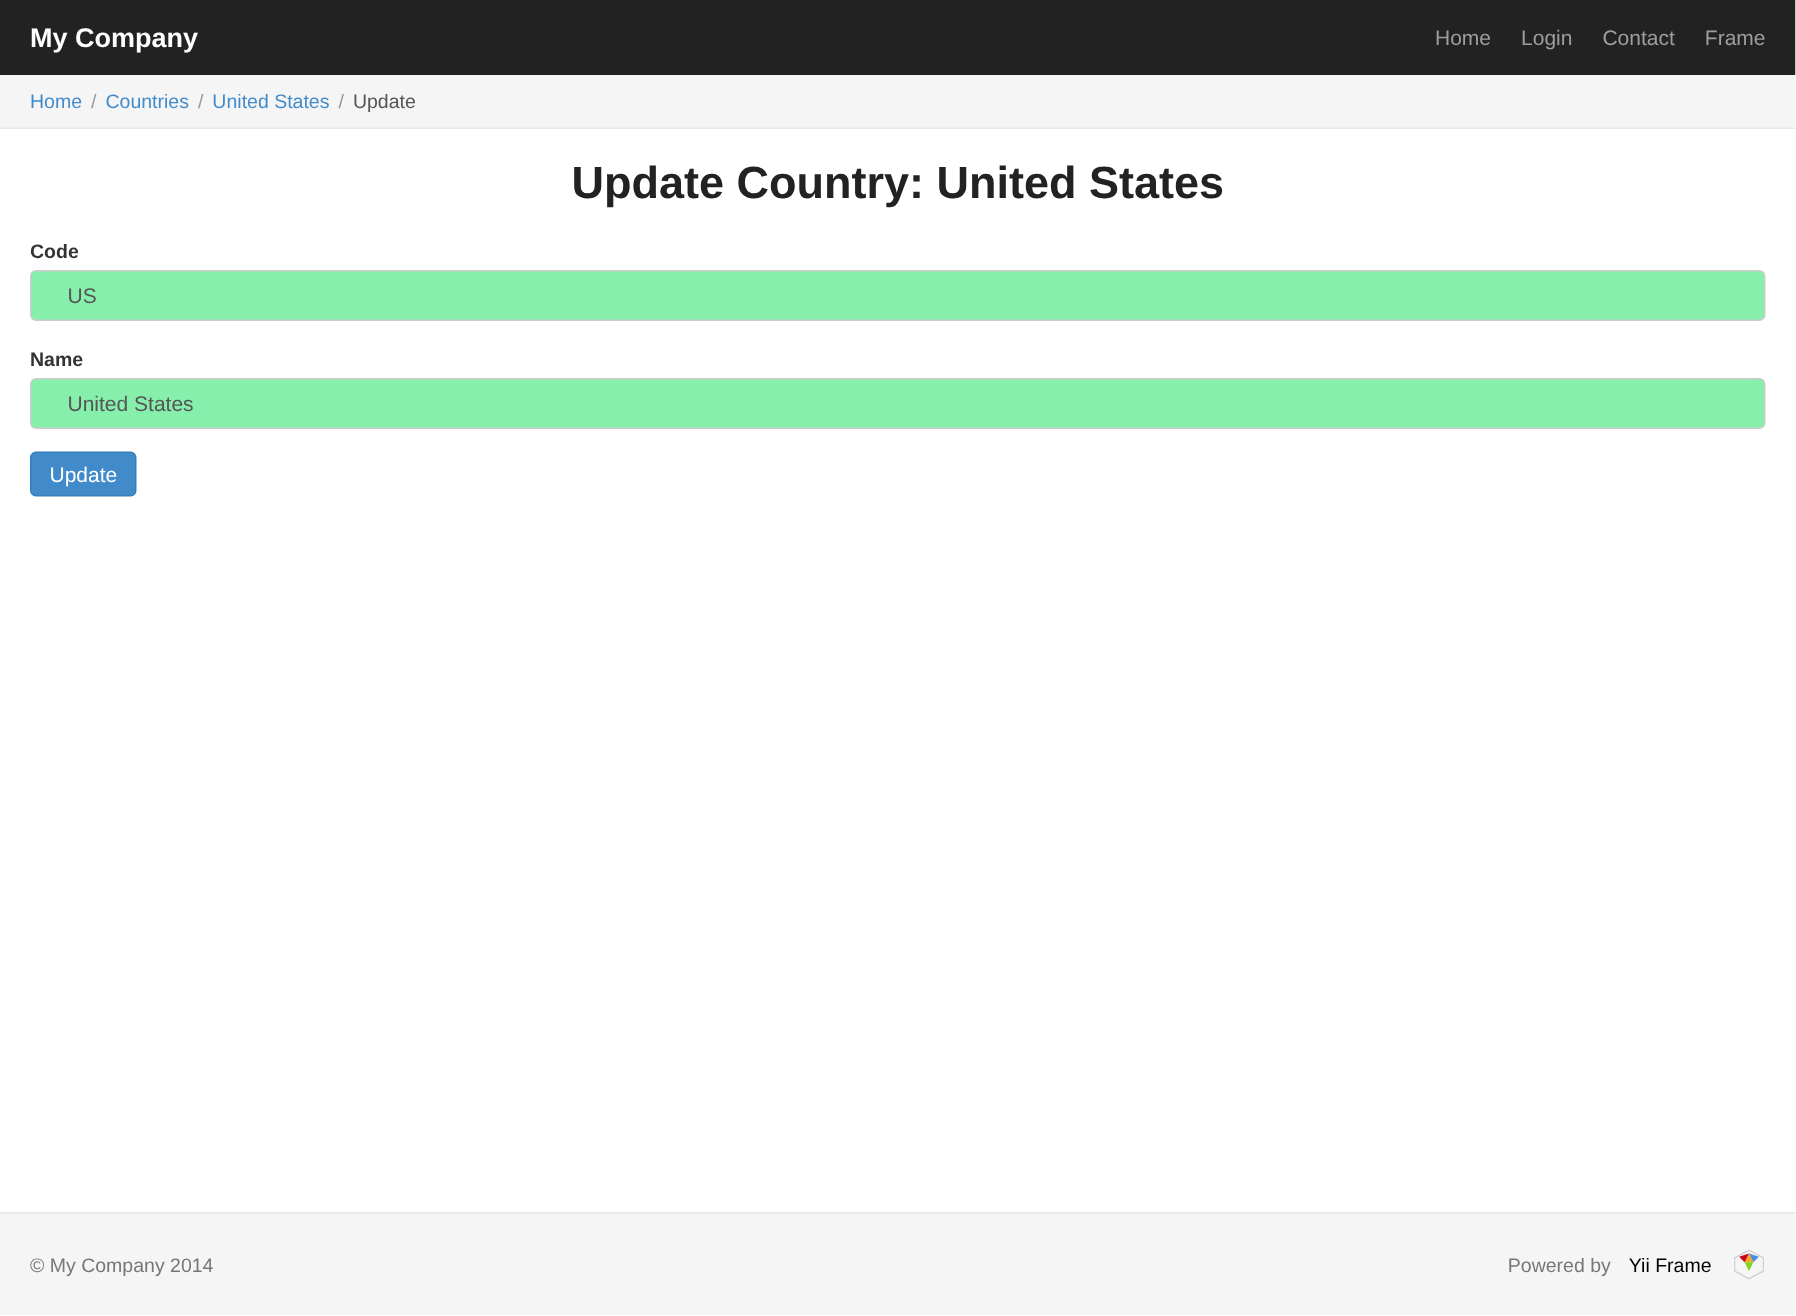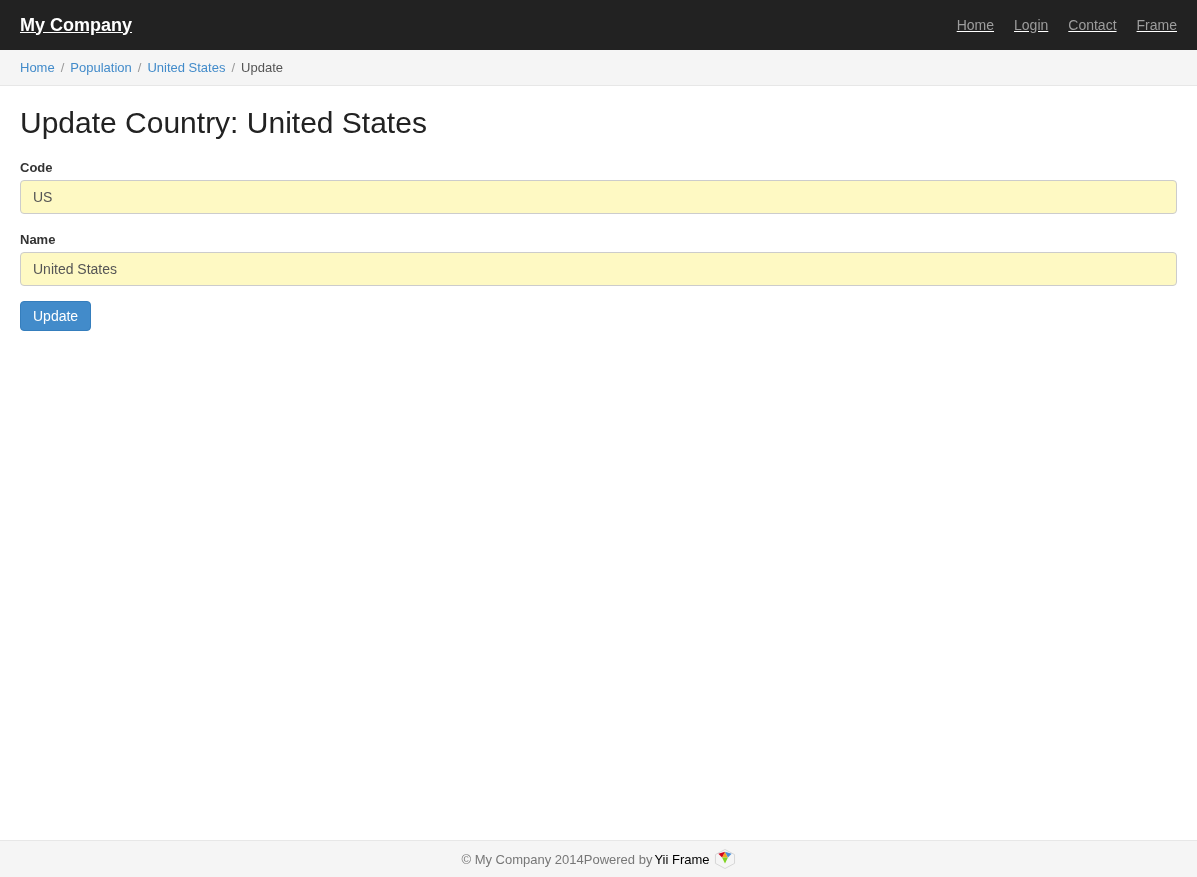--- a/index.html
+++ b/index.html
@@ -20,21 +20,20 @@
 
     
     .navbar {
       background-color: #222;
       color: #fff;
       padding: 0 20px;
       height: 50px;
       display: flex;
       align-items: center;
       justify-content: space-between;
-      text-decoration: underline;
     }
 
     .navbar-brand {
       color: #fff;
       font-size: 18px;
       font-weight: bold;
       text-decoration: none;
     }
 
     .navbar-nav {
@@ -86,44 +85,45 @@
     }
 
     
     .main-content {
       padding: 20px 20px;
       flex: 1;
     }
 
     .page-title {
       font-size: 30px;
-      font-weight: normal;
+      font-weight: bold;
       color: #222;
       margin-bottom: 20px;
+      text-align: center;
     }
 
     .form-group {
       margin-bottom: 15px;
       margin-top: 18px;
     }
 
     .form-label {
       display: block;
       font-weight: bold;
       margin-bottom: 5px;
       font-size: 13px;
     }
 
     .form-control {
       width: 100%;
-      padding: 6px 12px;
+      padding: 6px 24px;
       font-size: 14px;
       line-height: 1.42857;
       color: #555;
-      background-color: #fef9c3;
+      background-color: #86efac;
       border: 1px solid #ccc;
       border-radius: 4px;
       outline: none;
       height: 34px;
     }
 
     .btn-update {
       background-color: #428bca;
       color: #fff;
       border: 1px solid #357ebd;
@@ -131,32 +131,32 @@
       padding: 6px 12px;
       font-size: 14px;
       cursor: pointer;
       font-weight: normal;
     }
 
     
     .footer {
       background-color: #f5f5f5;
       border-top: 1px solid #e7e7e7;
-      padding: 7px 20px;
-      display: flex;
-      align-items: center;
-      justify-content: center;
+      padding: 23px 20px;
+      display: flex;
+      align-items: center;
+      justify-content: space-between;
       font-size: 13px;
       color: #777;
     }
 
     .footer-powered {
       display: flex;
       align-items: center;
-      gap: 2px;
+      gap: 12px;
     }
 
     .yii-link {
       color: #000000;
       text-decoration: none;
     }
 
     
     .yii-icon {
       width: 22px;
@@ -188,21 +188,21 @@
 
 <div class="breadcrumb-bar">
   <ol class="breadcrumb">
     <li>
       <a href="#">Home</a>
     </li>
     <li>
       <span class="separator">/</span>
     </li>
     <li>
-      <a href="#">Population</a>
+      <a href="#">Countries</a>
     </li>
     <li>
       <span class="separator">/</span>
     </li>
     <li>
       <a href="#">United States</a>
     </li>
     <li>
       <span class="separator">/</span>
     </li>

